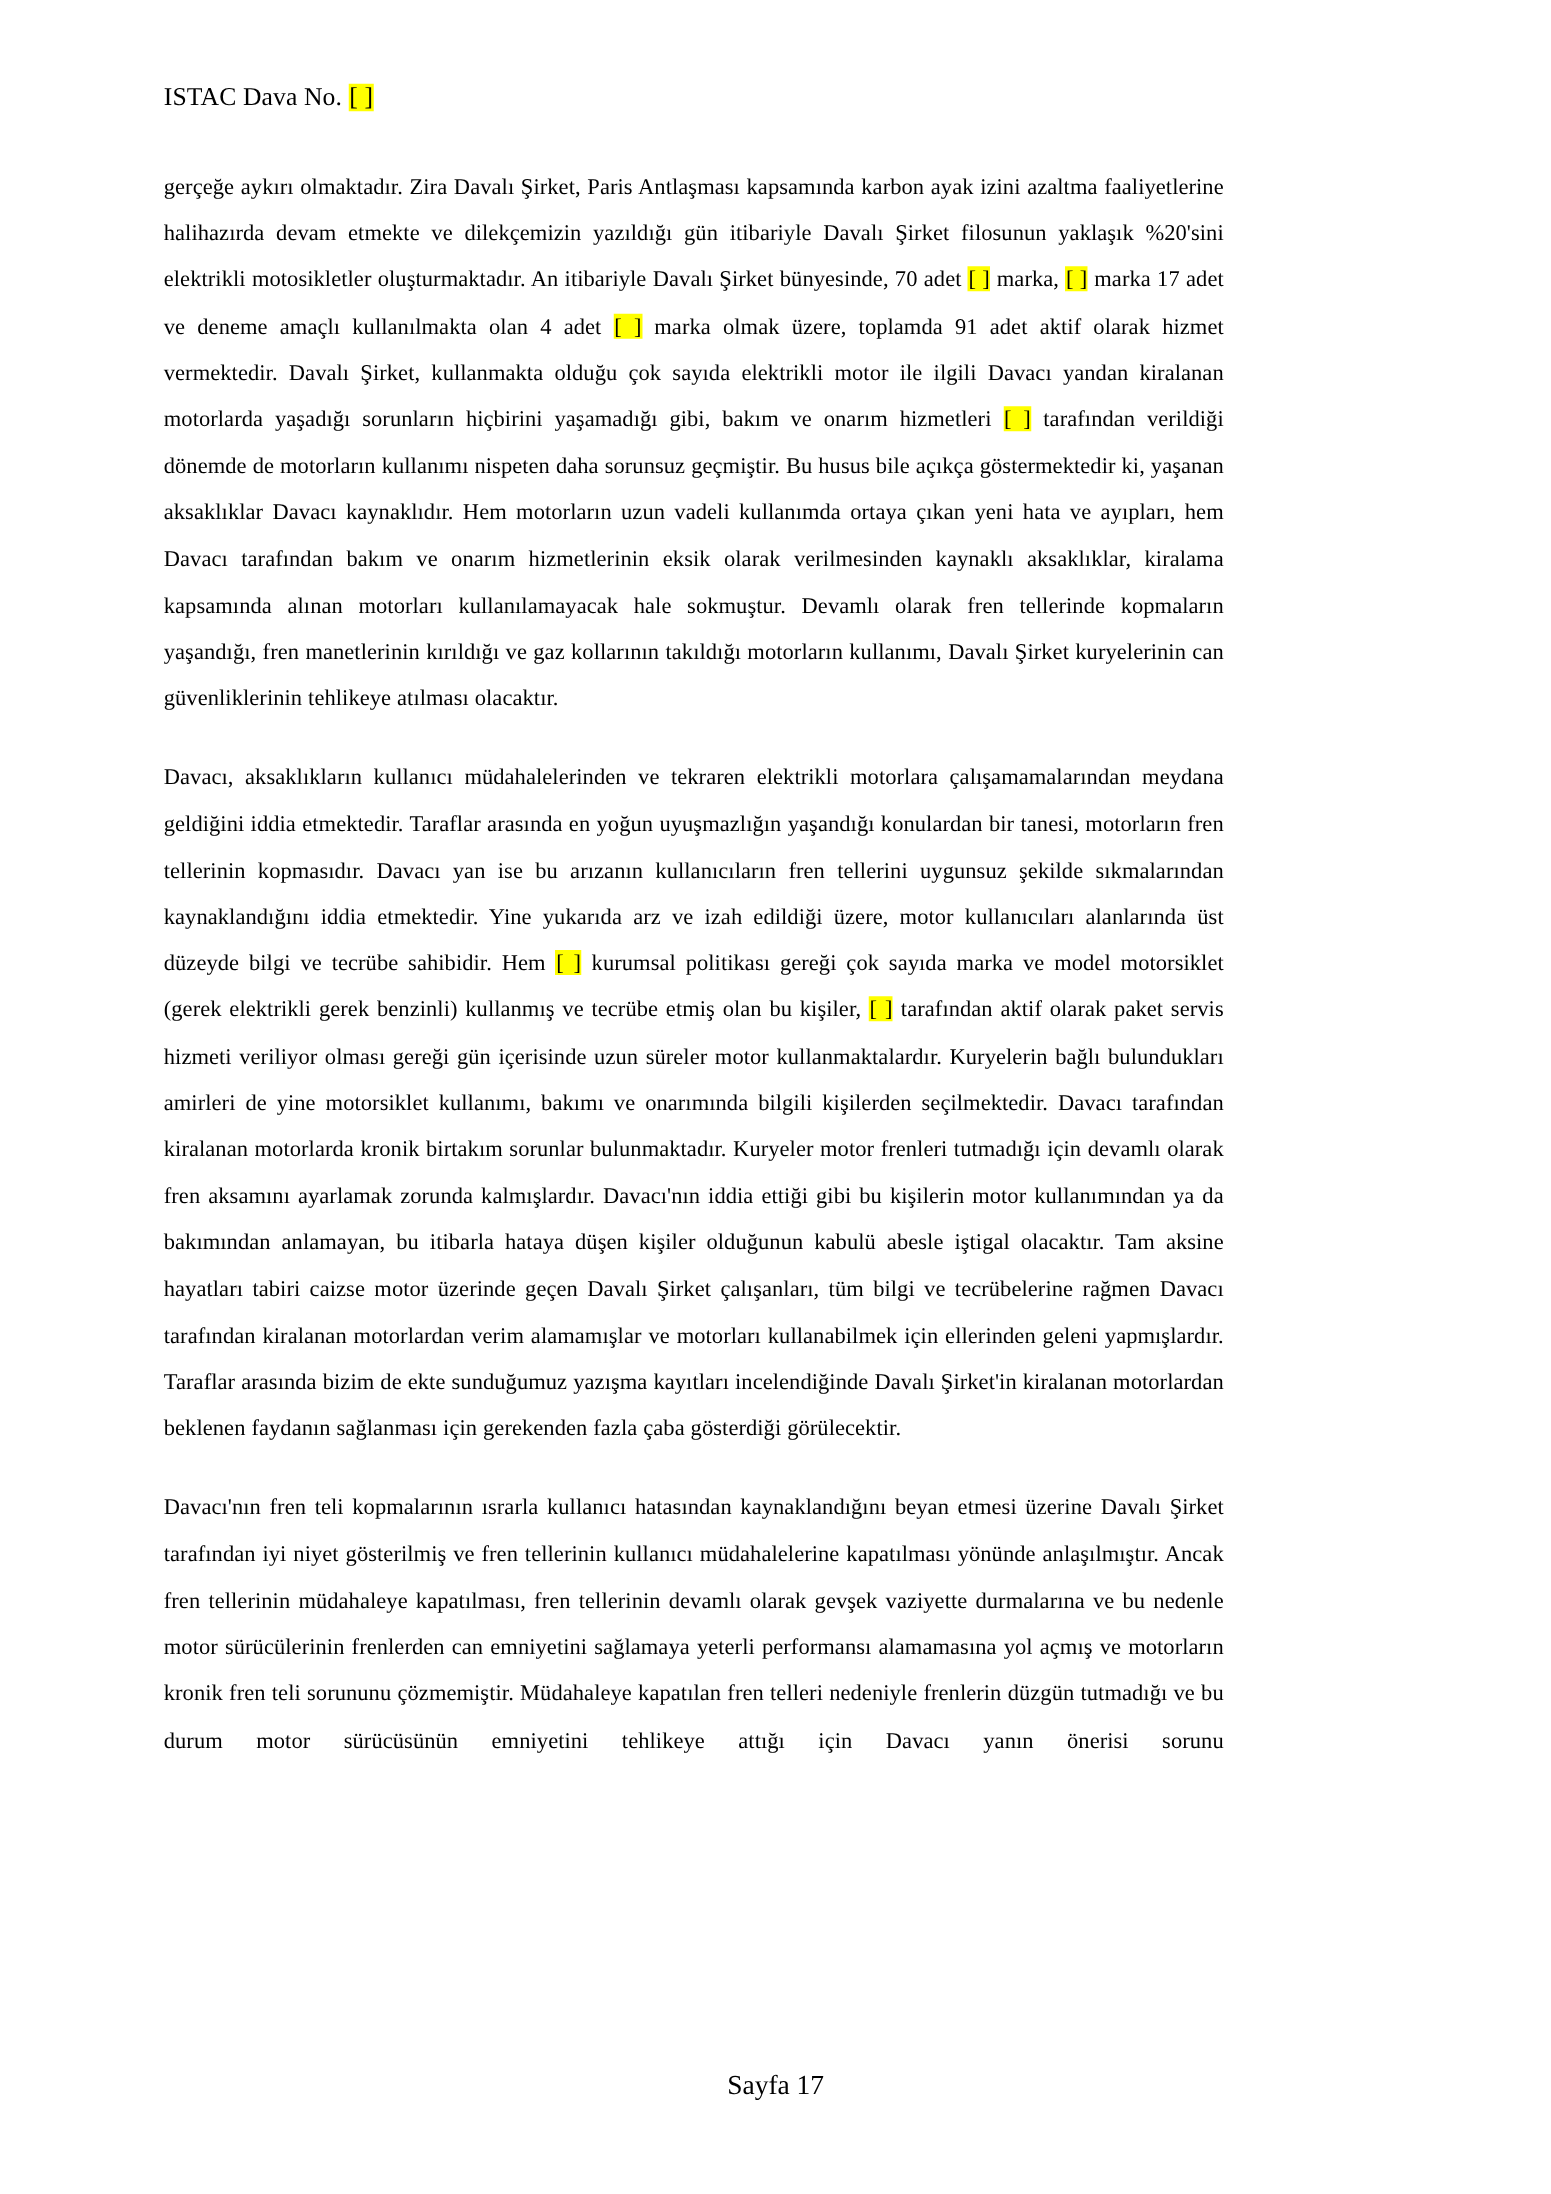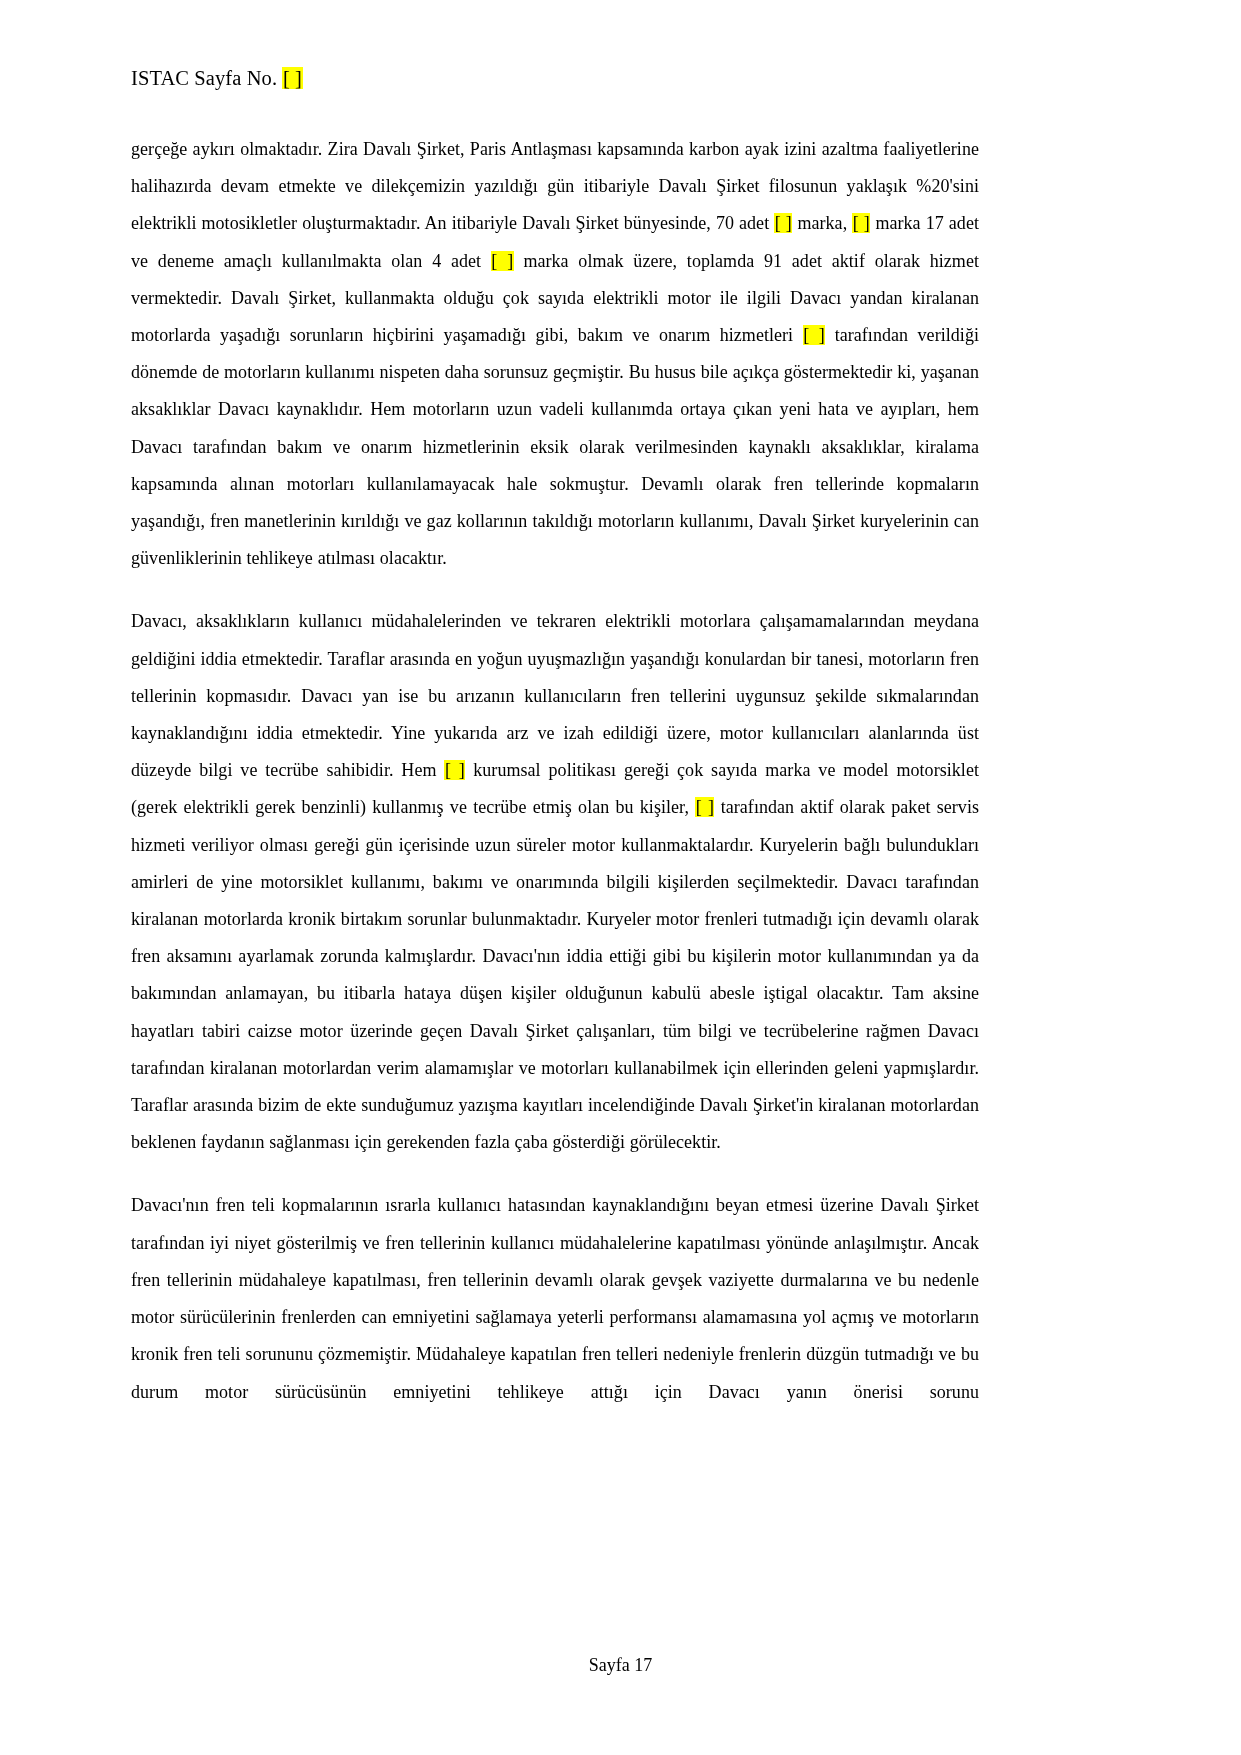--- a/index.html
+++ b/index.html
@@ -61,31 +61,31 @@
     background-color: #ffff00;
     padding: 0 0.5px;
     white-space: nowrap;
   }
   .footer {
     position: absolute;
     left: 0;
     top: 1655px;
     width: 1241px;
     text-align: center;
-    font-size: 18px;
+    font-size: 22px;
     line-height: 1.2;
   }
 </style>
 </head>
 <body>
 
 <div class="page">
 
   <div class="header">
-    <span>ISTAC Sayfa No.</span><span>&nbsp;</span><span class="redact">[     ]</span>
+    <span>ISTAC Dava No.</span><span>&nbsp;</span><span class="redact">[     ]</span>
   </div>
 
   <div class="content">
     <p class="para">gerçeğe aykırı olmaktadır. Zira Davalı Şirket, Paris Antlaşması kapsamında karbon ayak izini azaltma faaliyetlerine halihazırda devam etmekte ve dilekçemizin yazıldığı gün itibariyle Davalı Şirket filosunun yaklaşık %20'sini elektrikli motosikletler oluşturmaktadır. An itibariyle Davalı Şirket bünyesinde, 70 adet <span class="redact">[     ]</span> marka, <span class="redact">[     ]</span> marka 17 adet ve deneme amaçlı kullanılmakta olan 4 adet <span class="redact">[    ]</span> marka olmak üzere, toplamda 91 adet aktif olarak hizmet vermektedir. Davalı Şirket, kullanmakta olduğu çok sayıda elektrikli motor ile ilgili Davacı yandan kiralanan motorlarda yaşadığı sorunların hiçbirini yaşamadığı gibi, bakım ve onarım hizmetleri <span class="redact">[     ]</span> tarafından verildiği dönemde de motorların kullanımı nispeten daha sorunsuz geçmiştir. Bu husus bile açıkça göstermektedir ki, yaşanan aksaklıklar Davacı kaynaklıdır. Hem motorların uzun vadeli kullanımda ortaya çıkan yeni hata ve ayıpları, hem Davacı tarafından bakım ve onarım hizmetlerinin eksik olarak verilmesinden kaynaklı aksaklıklar, kiralama kapsamında alınan motorları kullanılamayacak hale sokmuştur. Devamlı olarak fren tellerinde kopmaların yaşandığı, fren manetlerinin kırıldığı ve gaz kollarının takıldığı motorların kullanımı, Davalı Şirket kuryelerinin can güvenliklerinin tehlikeye atılması olacaktır.</p>
     <p class="para">Davacı, aksaklıkların kullanıcı müdahalelerinden ve tekraren elektrikli motorlara çalışamamalarından meydana geldiğini iddia etmektedir. Taraflar arasında en yoğun uyuşmazlığın yaşandığı konulardan bir tanesi, motorların fren tellerinin kopmasıdır. Davacı yan ise bu arızanın kullanıcıların fren tellerini uygunsuz şekilde sıkmalarından kaynaklandığını iddia etmektedir. Yine yukarıda arz ve izah edildiği üzere, motor kullanıcıları alanlarında üst düzeyde bilgi ve tecrübe sahibidir. Hem <span class="redact">[    ]</span> kurumsal politikası gereği çok sayıda marka ve model motorsiklet (gerek elektrikli gerek benzinli) kullanmış ve tecrübe etmiş olan bu kişiler, <span class="redact">[   ]</span> tarafından aktif olarak paket servis hizmeti veriliyor olması gereği gün içerisinde uzun süreler motor kullanmaktalardır. Kuryelerin bağlı bulundukları amirleri de yine motorsiklet kullanımı, bakımı ve onarımında bilgili kişilerden seçilmektedir. Davacı tarafından kiralanan motorlarda kronik birtakım sorunlar bulunmaktadır. Kuryeler motor frenleri tutmadığı için devamlı olarak fren aksamını ayarlamak zorunda kalmışlardır. Davacı'nın iddia ettiği gibi bu kişilerin motor kullanımından ya da bakımından anlamayan, bu itibarla hataya düşen kişiler olduğunun kabulü abesle iştigal olacaktır. Tam aksine hayatları tabiri caizse motor üzerinde geçen Davalı Şirket çalışanları, tüm bilgi ve tecrübelerine rağmen Davacı tarafından kiralanan motorlardan verim alamamışlar ve motorları kullanabilmek için ellerinden geleni yapmışlardır. Taraflar arasında bizim de ekte sunduğumuz yazışma kayıtları incelendiğinde Davalı Şirket'in kiralanan motorlardan beklenen faydanın sağlanması için gerekenden fazla çaba gösterdiği görülecektir.</p>
     <p class="para force-justify">Davacı'nın fren teli kopmalarının ısrarla kullanıcı hatasından kaynaklandığını beyan etmesi üzerine Davalı Şirket tarafından iyi niyet gösterilmiş ve fren tellerinin kullanıcı müdahalelerine kapatılması yönünde anlaşılmıştır. Ancak fren tellerinin müdahaleye kapatılması, fren tellerinin devamlı olarak gevşek vaziyette durmalarına ve bu nedenle motor sürücülerinin frenlerden can emniyetini sağlamaya yeterli performansı alamamasına yol açmış ve motorların kronik fren teli sorununu çözmemiştir. Müdahaleye kapatılan fren telleri nedeniyle frenlerin düzgün tutmadığı ve bu durum motor sürücüsünün emniyetini tehlikeye attığı için Davacı yanın önerisi sorunu</p>
   </div>
 
   <div class="footer">
     <span>Sayfa 17</span>

